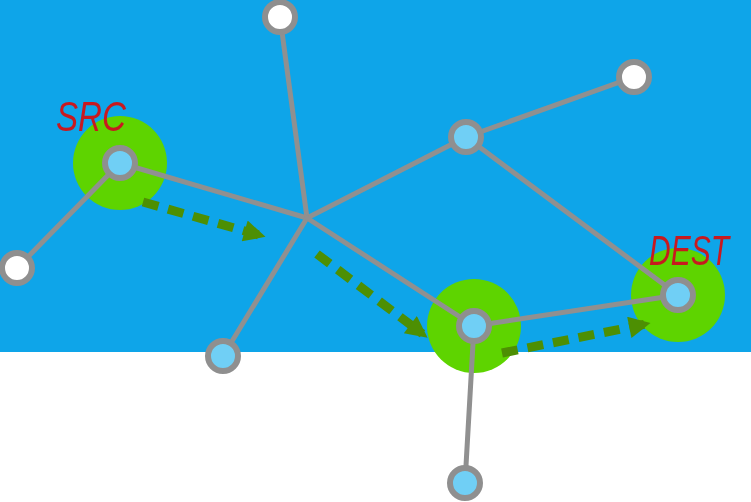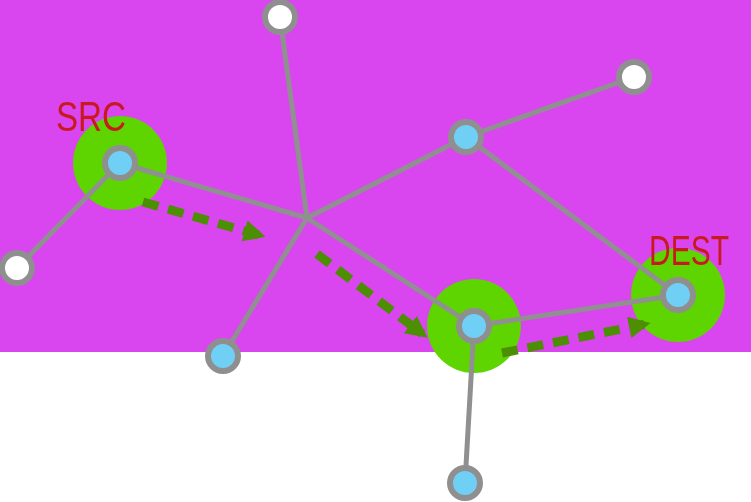--- a/index.html
+++ b/index.html
@@ -8,21 +8,22 @@
     width: 751px;
     height: 502px;
     background: #ffffff;
     overflow: hidden;
     font-family: "Liberation Sans", sans-serif;
   }
   .canvas {
     position: relative;
     width: 751px;
     height: 352px;
-    background: #d946ef;
+    background: #0ea5e9;
+    font-style: italic;
   }
   svg { display: block; }
   .endpoint-label {
     font-family: "Liberation Sans", sans-serif;
     font-size: 42px;
     font-weight: 400;
   }
 </style>
 </head>
 <body>

